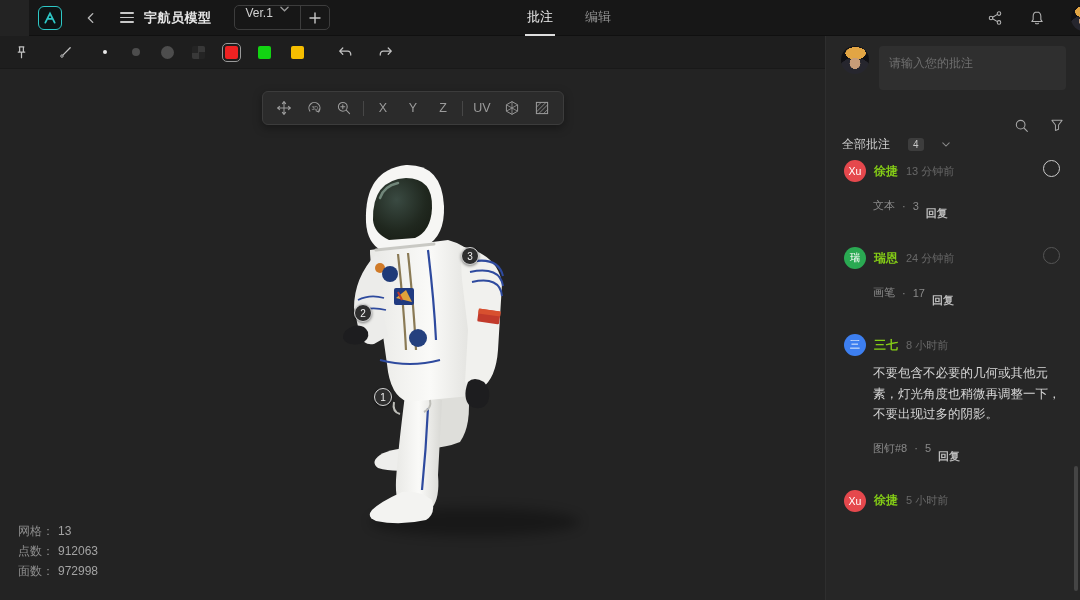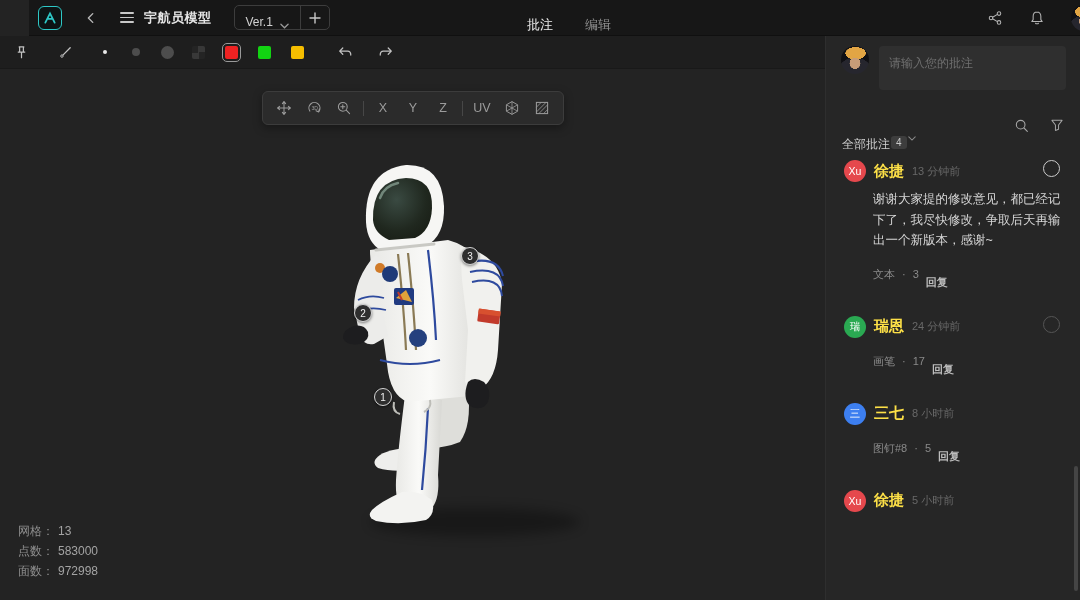--- a/index.html
+++ b/index.html
@@ -10,25 +10,25 @@
   
   .topbar { position:absolute; top:0; left:0; width:1080px; height:36px;
     background:#171717; border-bottom:1px solid #101010; display:flex; align-items:center;margin-left:29px; }
   .logo-box { width:24px; height:24px; margin-left:9px; border:1.5px solid #2ec8c6;
     border-radius:6px; background:#0d1414; display:flex; align-items:center; justify-content:center; }
   .back-btn { margin-left:22px; color:#b9b9b9; display:flex; align-items:center; cursor:pointer; }
   .hamburger { margin-left:22px; display:flex; flex-direction:column; gap:3px; cursor:pointer; }
   .hamburger span { display:block; width:14px; height:1.6px; background:#c8c8c8; border-radius:1px; }
   .doc-title { margin-left:10px; color:#e6e6e6; font-size:13px; font-weight:bold; letter-spacing:.5px; }
   .ver-group { margin-left:22px; display:flex; border:1px solid #3d3d3d; border-radius:5px; height:25px; overflow:hidden; }
-  .ver-btn { display:flex; align-items:flex-end; gap:7px; padding:0 11px; color:#d2d2d2; font-size:12px; cursor:pointer; }
+  .ver-btn { display:flex; align-items:flex-start; gap:7px; padding:0 11px; color:#d2d2d2; font-size:12px; cursor:pointer; }
   .plus-btn { display:flex; align-items:center; justify-content:center; width:29px;
     border-left:1px solid #3d3d3d; color:#c8c8c8; cursor:pointer; }
   .tabs { position:absolute; left:50%; top:0; transform:translateX(-50%); height:44px;
-    display:flex; gap:28px; align-items:flex-end; }
+    display:flex; gap:28px; align-items:flex-start; }
   .tab { height:36px; display:flex; align-items:center; color:#8f8f8f; font-size:13px;
     cursor:pointer; border-bottom:2px solid transparent; padding:0 2px; }
   .tab.active { color:#ededed; border-bottom-color:#dedede; }
   .top-right { position:absolute; right:0; top:0; height:36px; display:flex; align-items:center; gap:26px; padding-right:12px; }
   .icon-btn { color:#b5b5b5; display:flex; align-items:center; justify-content:center; cursor:pointer; }
   .avatar-photo { width:26px; height:26px; border-radius:50%; cursor:pointer;
     background:
       radial-gradient(circle at 50% 62%, #c69c78 0 24%, rgba(0,0,0,0) 25%),
       radial-gradient(ellipse 62% 38% at 52% 26%, #e2a544 0 58%, rgba(0,0,0,0) 59%),
       radial-gradient(circle at 50% 105%, #26262e 0 55%, rgba(0,0,0,0) 56%),
@@ -65,31 +65,31 @@
   .panel { position:absolute; top:36px; left:825px; width:255px; height:564px;
     background:#262626; border-left:1px solid #2e2e2e; }
   .composer { position:absolute; top:10px; left:15px; right:14px; display:flex; gap:10px; }
   .composer .avatar-photo { width:28px; height:28px; flex:none; }
   .composer textarea { flex:1; height:44px; resize:none; background:#2f2f2f; border:none; outline:none;
     border-radius:4px; padding:9px 10px; font-size:12px; color:#cfcfcf;
     font-family:"Liberation Sans","DejaVu Sans",sans-serif; }
   .composer textarea::placeholder { color:#6f6f6f; }
   .filter-row { position:absolute; top:78px; left:16px; right:16px; height:22px;
     display:flex; align-items:center; }
-  .filter-label { color:#cfcfcf; font-size:12px; cursor:pointer; display:flex; align-items:flex-start; gap:1px;margin-top:39px; }
+  .filter-label { color:#cfcfcf; font-size:12px; cursor:pointer; display:flex; align-items:center; gap:18px;margin-top:39px; }
   .count-badge { background:#3d3d3d; color:#c9c9c9; font-size:10px; border-radius:3px;
     padding:1.5px 5px; line-height:1; }
   .chev { color:#8a8a8a; font-size:10px; }
   .filter-icons { margin-left:auto; display:flex; gap:21px; }
   .comments { position:absolute; top:112px; left:0; right:0; bottom:0; overflow:hidden; }
   .comment { padding:12px 18px 0 18px; cursor:pointer; position:relative; }
   .c-head { display:flex; align-items:center; }
   .c-avatar { width:22px; height:22px; border-radius:50%; color:#fff; font-size:10.5px;
     display:flex; align-items:center; justify-content:center; flex:none; }
-  .c-name { margin-left:8px; color:#fde047; font-size:15px; font-weight:bold; }
+  .c-name { margin-left:8px; color:#84cc16; font-size:12px; font-weight:bold; }
   .c-time { margin-left:8px; color:#686868; font-size:11px; }
   .c-check { position:absolute; right:20px; top:12px; width:17px; height:17px; border-radius:50%;
     border:1.5px solid #cccccc; cursor:pointer; }
   .c-check.dim { border-color:#555555; }
   .c-body { margin:7px 0 0 29px; width:192px; color:#d6d6d6; font-size:12.5px; line-height:20.5px; }
   .c-foot { margin:8px 0 0 29px; display:flex; align-items:center; gap:7px; font-size:11px; color:#8a8a8a; }
   .c-foot .reply { color:#bdbdbd; font-weight:bold; cursor:pointer;margin-top:16px; }
   .scroll-thumb { position:absolute; right:2px; top:430px; width:4px; height:125px;
     background:#454545; border-radius:2px; cursor:pointer; }
 
@@ -300,21 +300,21 @@
       </div>
     </div>
 
     <div class="stats">
       <div class="stat-row">
         <span>网格：</span>
         <span class="v">13</span>
       </div>
       <div class="stat-row">
         <span>点数：</span>
-        <span class="v">583000</span>
+        <span class="v">912063</span>
       </div>
       <div class="stat-row">
         <span>面数：</span>
         <span class="v">972998</span>
       </div>
     </div>
   </div>
 
   <div class="panel">
 
@@ -348,21 +348,20 @@
 
     <div class="comments">
 
       <div class="comment" style="padding-bottom:14px">
         <div class="c-head">
           <div class="c-avatar" style="background-color: rgb(229, 72, 77);">Xu</div>
           <span class="c-name">徐捷</span>
           <span class="c-time">13 分钟前</span>
         </div>
         <div class="c-check"></div>
-        <div class="c-body">谢谢大家提的修改意见，都已经记下了，我尽快修改，争取后天再输出一个新版本，感谢~</div>
         <div class="c-foot">
           <span>文本</span>
           <span>·</span>
           <span>3</span>
           <span class="reply">回复</span>
         </div>
       </div>
 
       <div class="comment" style="padding-bottom:14px">
         <div class="c-head">
@@ -378,20 +377,21 @@
           <span class="reply">回复</span>
         </div>
       </div>
 
       <div class="comment" style="padding-bottom:14px">
         <div class="c-head">
           <div class="c-avatar" style="background-color: rgb(61, 127, 240);">三</div>
           <span class="c-name">三七</span>
           <span class="c-time">8 小时前</span>
         </div>
+        <div class="c-body">不要包含不必要的几何或其他元素，灯光角度也稍微再调整一下，不要出现过多的阴影。</div>
         <div class="c-foot">
           <span>图钉#8</span>
           <span>·</span>
           <span>5</span>
           <span class="reply">回复</span>
         </div>
       </div>
 
       <div class="comment">
         <div class="c-head">

